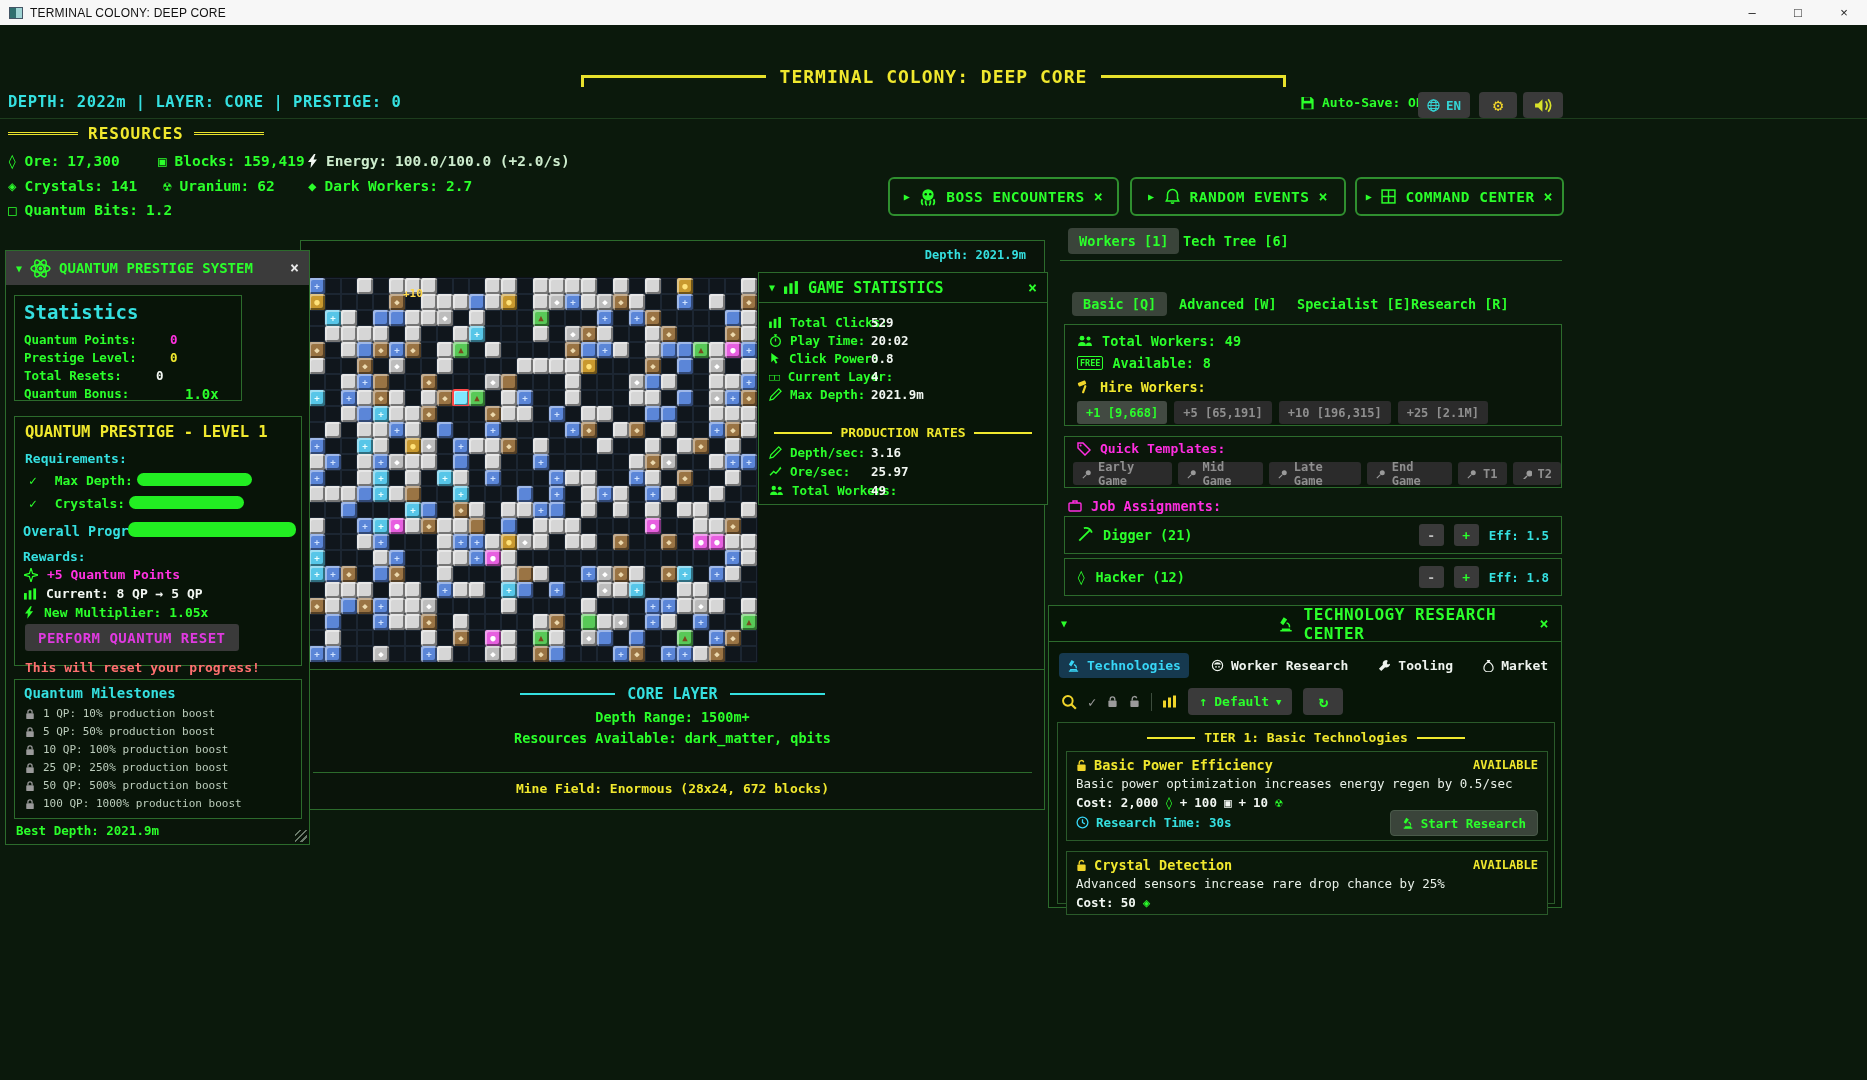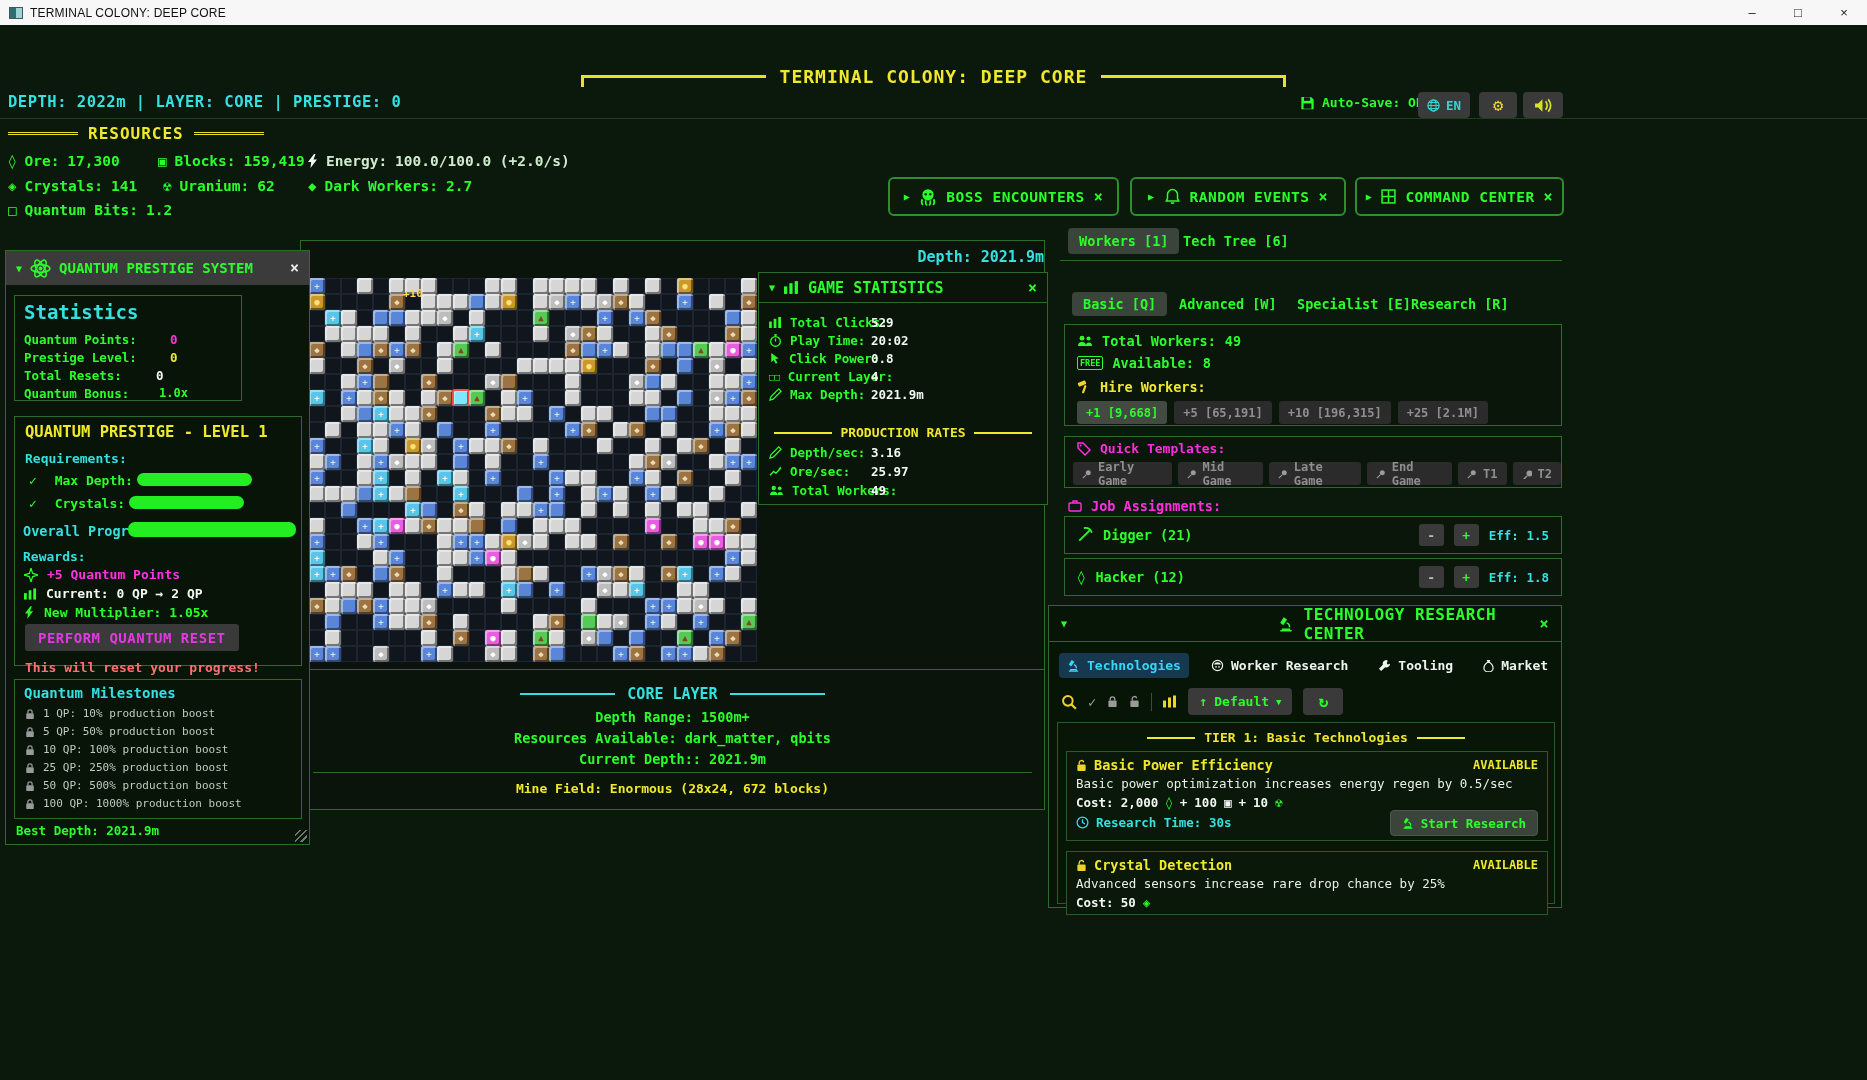--- a/index.html
+++ b/index.html
@@ -53,21 +53,21 @@
            display:flex;align-items:center;justify-content:center;gap:9px;font-size:14.5px;color:#2bff2b;letter-spacing:.5px}
   .top-btn .x{color:#2bff2b;font-size:15px}
   .top-btn .exp{font-size:10px}
 
   
   .panel{position:absolute;background:#081508;border:1px solid #2c6b2c}
   .p-close{margin-left:auto;font-size:15px}
 
   
   #mine-panel{left:300px;top:240px;width:745px;height:570px;background:#0a140a}
-  .depth-chip{position:absolute;right:0;top:7px;font-size:15px;color:#35e0e0}
+  .depth-chip{position:absolute;right:18px;top:7px;font-size:12px;color:#35e0e0}
   #mine-grid{position:absolute;left:7px;top:36px;width:450px;display:grid;grid-auto-rows:16px;background:#0d1117;padding:1px}
   .mcell{width:16px;height:16px;font-size:9px;line-height:16px;text-align:center;font-family:"DejaVu Sans Mono",monospace}
   .mcell.raised{box-shadow:inset 2px 2px 0 rgba(255,255,255,.42),inset -2px -2px 0 rgba(0,0,0,.45);border-radius:2px}
   .mcell.flat{box-shadow:inset 0 0 0 1px rgba(52,70,92,.35)}
   .mcell.selected{outline:2px solid #ff4949;outline-offset:-1px}
   .float-text{position:absolute;left:102px;top:46px;font-size:11px;color:#ffd94a}
   .cl-sep{position:absolute;left:0;top:428px;width:743px;border-top:1px solid #2c6b2c}
   .cl-title{position:absolute;left:0;top:444px;width:743px;display:flex;align-items:center;justify-content:center;gap:12px;color:#35e0e0;font-size:15px}
   .cline{width:95px;border-top:2px solid #35e0e0}
   .cl-line{position:absolute;width:743px;text-align:center;font-size:13.5px;color:#2bff2b}
@@ -953,21 +953,20 @@
       </div>
     <div class="float-text">+10</div>
     <div class="cl-sep"></div>
     <div class="cl-title">
       <div class="cline"></div>
       <span>CORE LAYER</span>
       <div class="cline"></div>
     </div>
     <div class="cl-line" style="top:468px">Depth Range: 1500m+</div>
     <div class="cl-line" style="top:489px">Resources Available: dark_matter, qbits</div>
-    <div class="cl-line" style="top:510px">Current Depth:: 2021.9m</div>
     <div class="cl-div"></div>
     <div class="cl-mine">Mine Field: Enormous (28x24, 672 blocks)</div>
   </div>
 
   <div class="panel" id="stats-panel">
     <div class="sp-head">
       <span style="font-size:10px">▼</span>
       <span class="g-ico">
           <svg viewBox="0 0 14 12" width="15" height="13">
             <rect x="0" y="5" width="3" height="7" fill="currentColor"></rect>
@@ -1077,21 +1076,21 @@
 
     <div class="box" style="left:8px;top:44px;width:228px;height:106px">
       <div class="abs cy" style="left:9px;top:5px;font-size:19px">Statistics</div>
       <div class="abs stat-lbl" style="left:9px;top:36px">Quantum Points:</div>
       <div class="abs v-mag" style="left:155px;top:36px;font-size:12.5px">0</div>
       <div class="abs stat-lbl" style="left:9px;top:54px">Prestige Level:</div>
       <div class="abs v-yel" style="left:155px;top:54px;font-size:12.5px">0</div>
       <div class="abs stat-lbl" style="left:9px;top:72px">Total Resets:</div>
       <div class="abs v-wht" style="left:141px;top:72px;font-size:12.5px">0</div>
       <div class="abs stat-lbl" style="left:9px;top:90px">Quantum Bonus:</div>
-      <div class="abs v-grn" style="left:144px;top:90px;font-size:12px">1.0x</div>
+      <div class="abs v-grn" style="left:170px;top:90px;font-size:14px">1.0x</div>
     </div>
 
     <div class="box" style="left:8px;top:165px;width:288px;height:250px">
       <div class="abs v-yel" style="left:10px;top:6px;font-size:15.5px">QUANTUM PRESTIGE - LEVEL 1</div>
       <div class="abs cy" style="left:10px;top:34px;font-size:13px">Requirements:</div>
       <div class="abs" style="left:14px;top:56px;font-size:13px">
         <span>✓</span>
         <span style="margin-left:10px">Max Depth:</span>
       </div>
       <div class="bar" style="left:122px;top:56px;width:115px"></div>
@@ -1112,21 +1111,21 @@
         <span class="v-mag" style="font-size:13px">+5 Quantum Points</span>
       </div>
       <div class="abs flex" style="left:9px;top:169px;gap:9px">
         <span class="g-ico">
             <svg viewBox="0 0 14 12" width="13" height="12">
               <rect x="0" y="5" width="3" height="7" fill="currentColor"></rect>
               <rect x="5" y="2" width="3" height="10" fill="currentColor"></rect>
               <rect x="10" y="0" width="3" height="12" fill="currentColor"></rect>
             </svg>
           </span>
-        <span class="v-wht" style="font-size:13px">Current: 0 QP → 2 QP</span>
+        <span class="v-wht" style="font-size:13px">Current: 8 QP → 5 QP</span>
       </div>
       <div class="abs flex" style="left:10px;top:188px;gap:10px">
         <span class="g-ico">
             <svg viewBox="0 0 10 14" width="9" height="13">
               <path d="M6 0L0 8h3.2L2.5 14 9 5.5H5.5L7.5 0z" fill="currentColor"></path>
             </svg>
           </span>
         <span class="v-grn" style="font-size:13px">New Multiplier: 1.05x</span>
       </div>
       <div class="reset-btn">PERFORM QUANTUM RESET</div>

